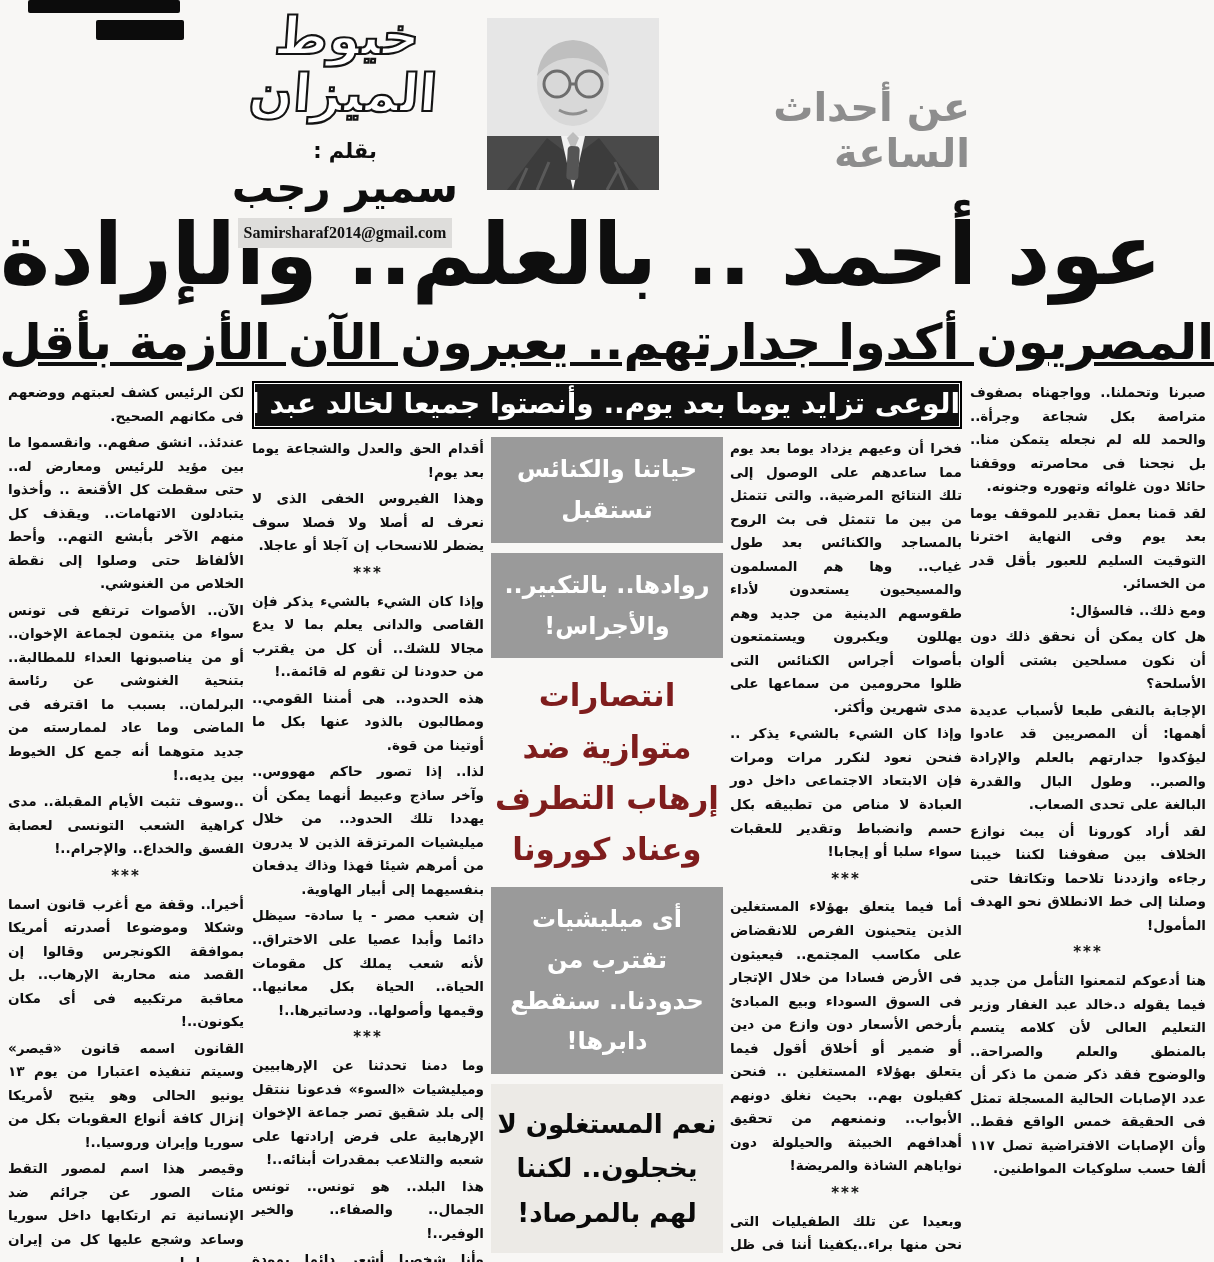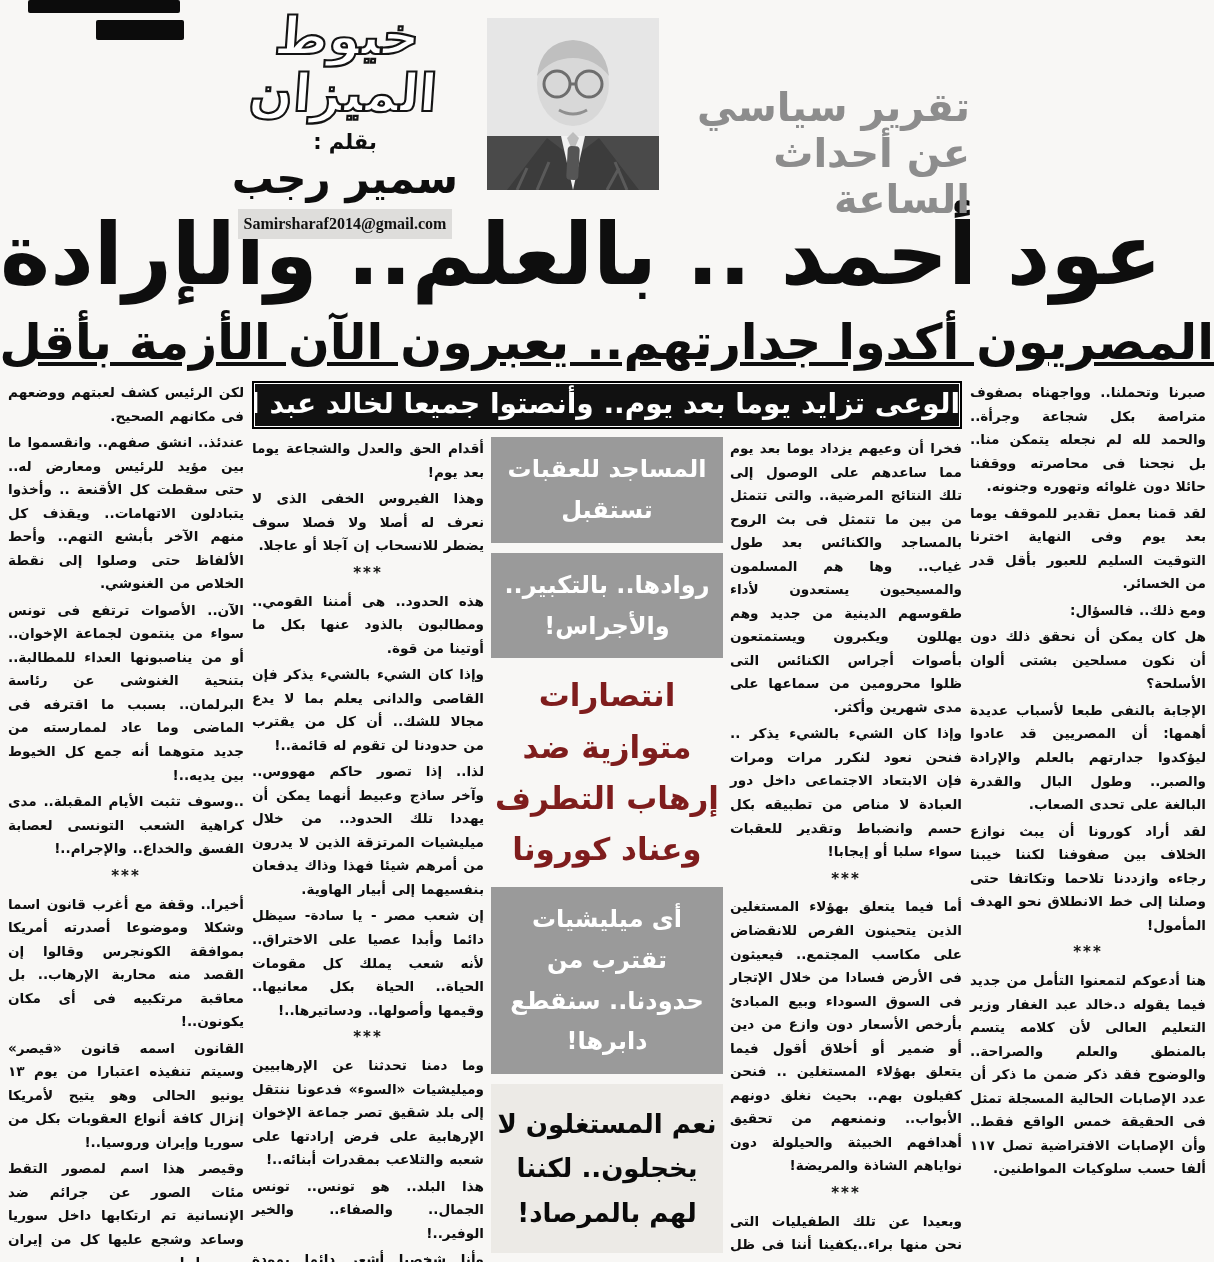--- a/index.html
+++ b/index.html
@@ -11,21 +11,21 @@
   
   .masthead{position:relative;height:200px;}
   .deco-bar1{position:absolute;left:28px;top:0;width:152px;height:13px;background:#0c0c0c;border-radius:2px;}
   .deco-bar2{position:absolute;left:96px;top:20px;width:88px;height:20px;background:#0c0c0c;border-radius:2px;}
   .logo-block{position:absolute;left:225px;top:8px;width:240px;text-align:center;direction:rtl;}
   .logo-callig{
     font-size:52px;font-weight:900;line-height:1.1;color:#fff;
     -webkit-text-stroke:2.2px #141414;text-stroke:2px #141414;
     transform:skewX(-4deg);letter-spacing:1px;
   }
-  .byline-label{font-size:21px;font-weight:900;margin-top:8px;}
+  .byline-label{font-size:21px;font-weight:900;margin-top:17px;}
   .author-name{font-size:42px;font-weight:900;line-height:1.1;margin-top:2px;}
   .author-email{
     direction:ltr;display:inline-block;margin-top:6px;background:#dedddb;
     font-family:"Liberation Serif", serif;font-weight:700;font-size:16px;padding:6px 6px;color:#111;
   }
   .photo{position:absolute;left:487px;top:18px;width:172px;height:172px;background:#ececec;}
   .kicker{
     position:absolute;left:640px;top:84px;width:330px;text-align:right;direction:rtl;
     color:#8d8d8d;font-weight:900;line-height:1.15;font-size:40px;
   }
@@ -89,21 +89,20 @@
         <ellipse cx="86" cy="66" rx="36" ry="42" fill="#d8d8d8"></ellipse>
         <path d="M50 58 Q54 24 86 22 Q118 24 122 58 Q108 40 86 40 Q64 40 50 58" fill="#bfbfbf"></path>
         <circle cx="70" cy="66" r="13" fill="none" stroke="#6d6d6d" stroke-width="3"></circle>
         <circle cx="102" cy="66" r="13" fill="none" stroke="#6d6d6d" stroke-width="3"></circle>
         <path d="M83 66 L89 66" stroke="#6d6d6d" stroke-width="3"></path>
         <path d="M72 92 Q86 100 100 92" stroke="#8f8f8f" stroke-width="3" fill="none"></path>
       </svg>
     </div>
 
     <div class="kicker">
-      <div>تقرير سياسي</div>
       <div>عن أحداث الساعة</div>
     </div>
   </div>
 
   <div class="headline">عود أحمد .. بالعلم.. والإرادة</div>
   <div class="subheadline">المصريون أكدوا جدارتهم.. يعبرون الآن الأزمة بأقل الخسائر</div>
 
   <div class="bodywrap">
 
     <div class="col bodytext">
@@ -122,33 +121,33 @@
       <div class="innercols">
         <div class="innercol bodytext">
             <p>فخرا أن وعيهم يزداد يوما بعد يوم مما ساعدهم على الوصول إلى تلك النتائج المرضية.. والتى تتمثل من بين ما تتمثل فى بث الروح بالمساجد والكنائس بعد طول غياب.. وها هم المسلمون والمسيحيون يستعدون لأداء طقوسهم الدينية من جديد وهم يهللون ويكبرون ويستمتعون بأصوات أجراس الكنائس التى ظلوا محرومين من سماعها على مدى شهرين وأكثر.</p>
             <p>وإذا كان الشيء بالشيء يذكر .. فنحن نعود لنكرر مرات ومرات فإن الابتعاد الاجتماعى داخل دور العبادة لا مناص من تطبيقه بكل حسم وانضباط وتقدير للعقبات سواء سلبا أو إيجابا!</p>
             <p class="stars">***</p>
             <p>أما فيما يتعلق بهؤلاء المستغلين الذين يتحينون الفرص للانقضاض على مكاسب المجتمع.. فيعيثون فى الأرض فسادا من خلال الإتجار فى السوق السوداء وبيع المبادئ بأرخص الأسعار دون وازع من دين أو ضمير أو أخلاق أقول فيما يتعلق بهؤلاء المستغلين .. فنحن كفيلون بهم.. بحيث نغلق دونهم الأبواب.. ونمنعهم من تحقيق أهدافهم الخبيثة والحيلولة دون نواياهم الشاذة والمريضة!</p>
             <p class="stars">***</p>
             <p>وبعيدا عن تلك الطفيليات التى نحن منها براء..يكفينا أننا فى ظل معركتنا ضد الفيروس.. لم نتوان ولم نتخاذل عن ضرباتنا المتلاحقة ضد الإرهاب والإرهابيين!</p>
           </div>
         <div class="innercol quotes">
-            <p class="q-gray">المساجد للعقبات تستقبل</p>
+            <p class="q-gray">حياتنا والكنائس تستقبل</p>
             <p class="q-gray">روادها.. بالتكبير.. والأجراس!</p>
             <p class="q-plain">انتصارات متوازية ضد إرهاب التطرف وعناد كورونا</p>
             <p class="q-gray">أى ميليشيات تقترب من حدودنا.. سنقطع دابرها!</p>
             <p class="q-light">نعم المستغلون لا يخجلون.. لكننا لهم بالمرصاد!</p>
             <p class="q-gray">إخوان تونس وقعوا فى بعض.. والغنوشى يتهاوي!</p>
           </div>
         <div class="innercol bodytext">
             <p>أقدام الحق والعدل والشجاعة يوما بعد يوم!</p>
             <p>وهذا الفيروس الخفى الذى لا نعرف له أصلا ولا فصلا سوف يضطر للانسحاب إن آجلا أو عاجلا.</p>
             <p class="stars">***</p>
+            <p>وإذا كان الشيء بالشيء يذكر فإن القاصى والدانى يعلم بما لا يدع مجالا للشك.. أن كل من يقترب من حدودنا لن تقوم له قائمة..!</p>
             <p>هذه الحدود.. هى أمننا القومي.. ومطالبون بالذود عنها بكل ما أوتينا من قوة.</p>
-            <p>وإذا كان الشيء بالشيء يذكر فإن القاصى والدانى يعلم بما لا يدع مجالا للشك.. أن كل من يقترب من حدودنا لن تقوم له قائمة..!</p>
             <p>لذا.. إذا تصور حاكم مهووس.. وآخر ساذج وعبيط أنهما يمكن أن يهددا تلك الحدود.. من خلال ميليشيات المرتزقة الذين لا يدرون من أمرهم شيئا فهذا وذاك يدفعان بنفسيهما إلى أبيار الهاوية.</p>
             <p>إن شعب مصر - يا سادة- سيظل دائما وأبدا عصيا على الاختراق.. لأنه شعب يملك كل مقومات الحياة.. الحياة بكل معانيها.. وقيمها وأصولها.. ودساتيرها..!</p>
             <p class="stars">***</p>
             <p>وما دمنا تحدثنا عن الإرهابيين وميليشيات «السوء» فدعونا ننتقل إلى بلد شقيق تصر جماعة الإخوان الإرهابية على فرض إرادتها على شعبه والتلاعب بمقدرات أبنائه..!</p>
             <p>هذا البلد.. هو تونس.. تونس الجمال.. والصفاء.. والخير الوفير..!</p>
             <p>وأنا شخصيا أشعر دائما بمودة وحنين إلى تونس الخضراء .. حيث زرتها مرات عديدة وترددت على مناطقها السياحية الخلابة وتحاورت مع صحفييها.. وكتابها.. ومثقفيها</p>
           </div>
       </div>
     </div>
 

